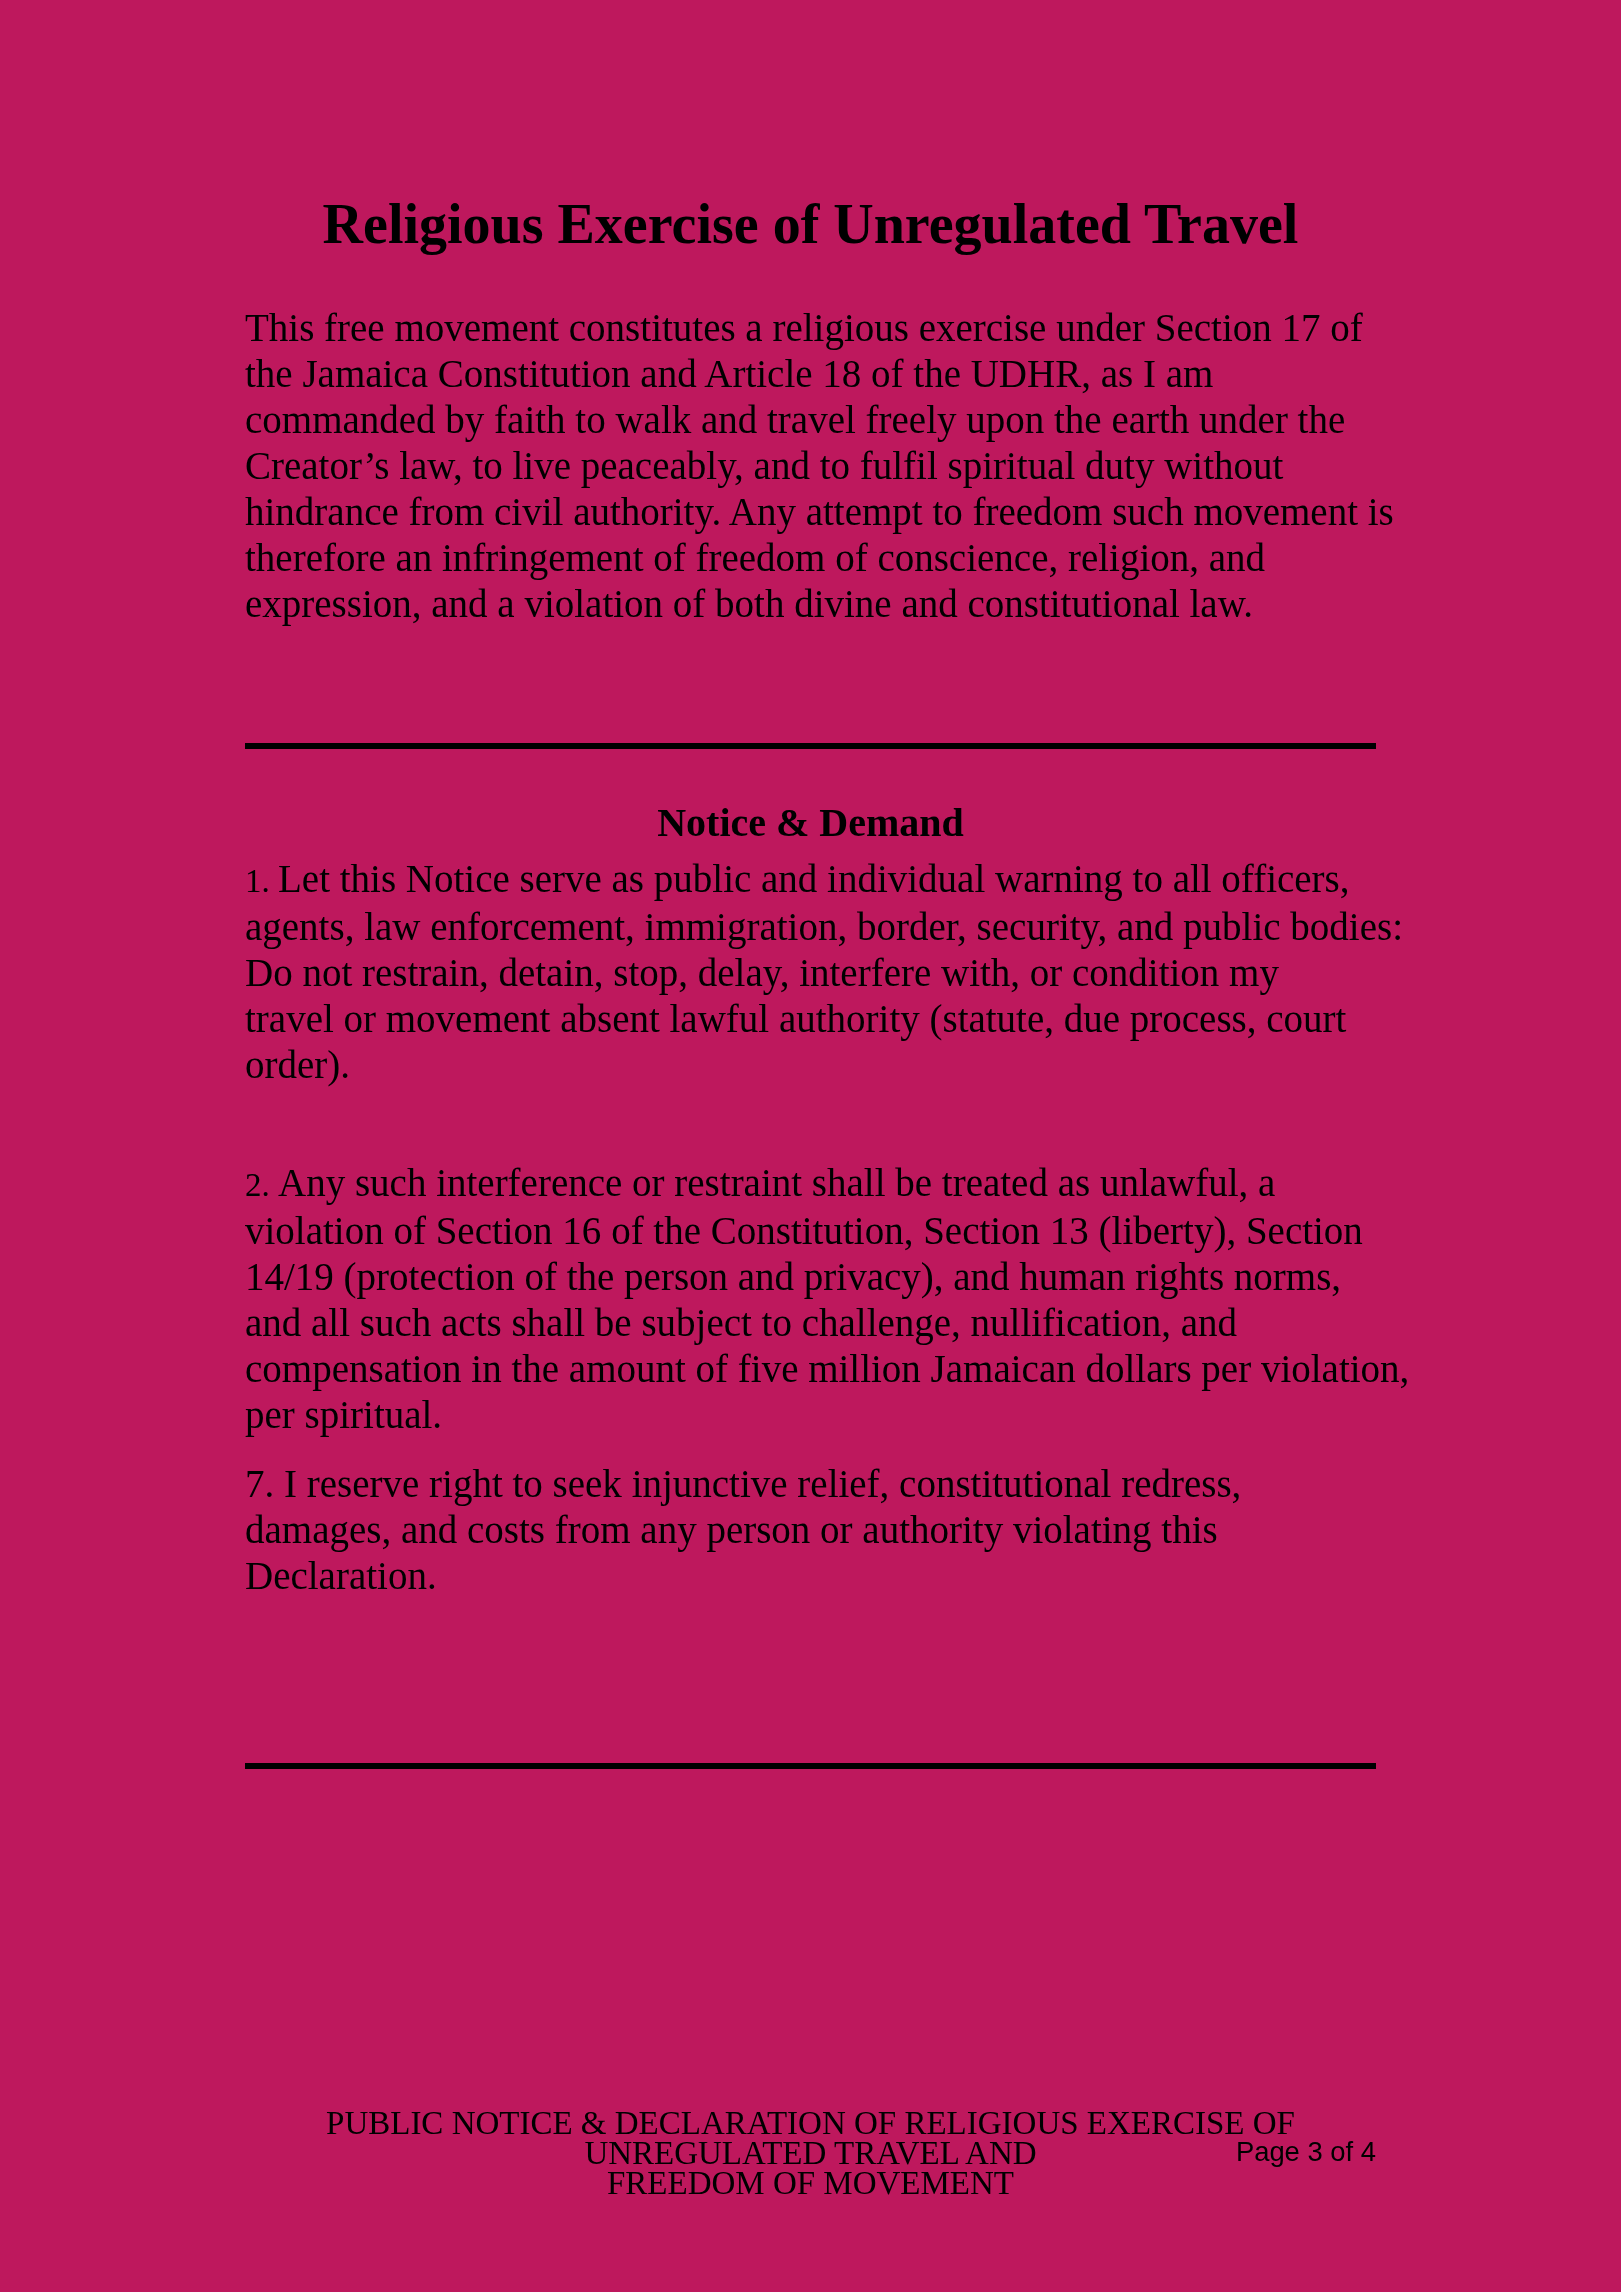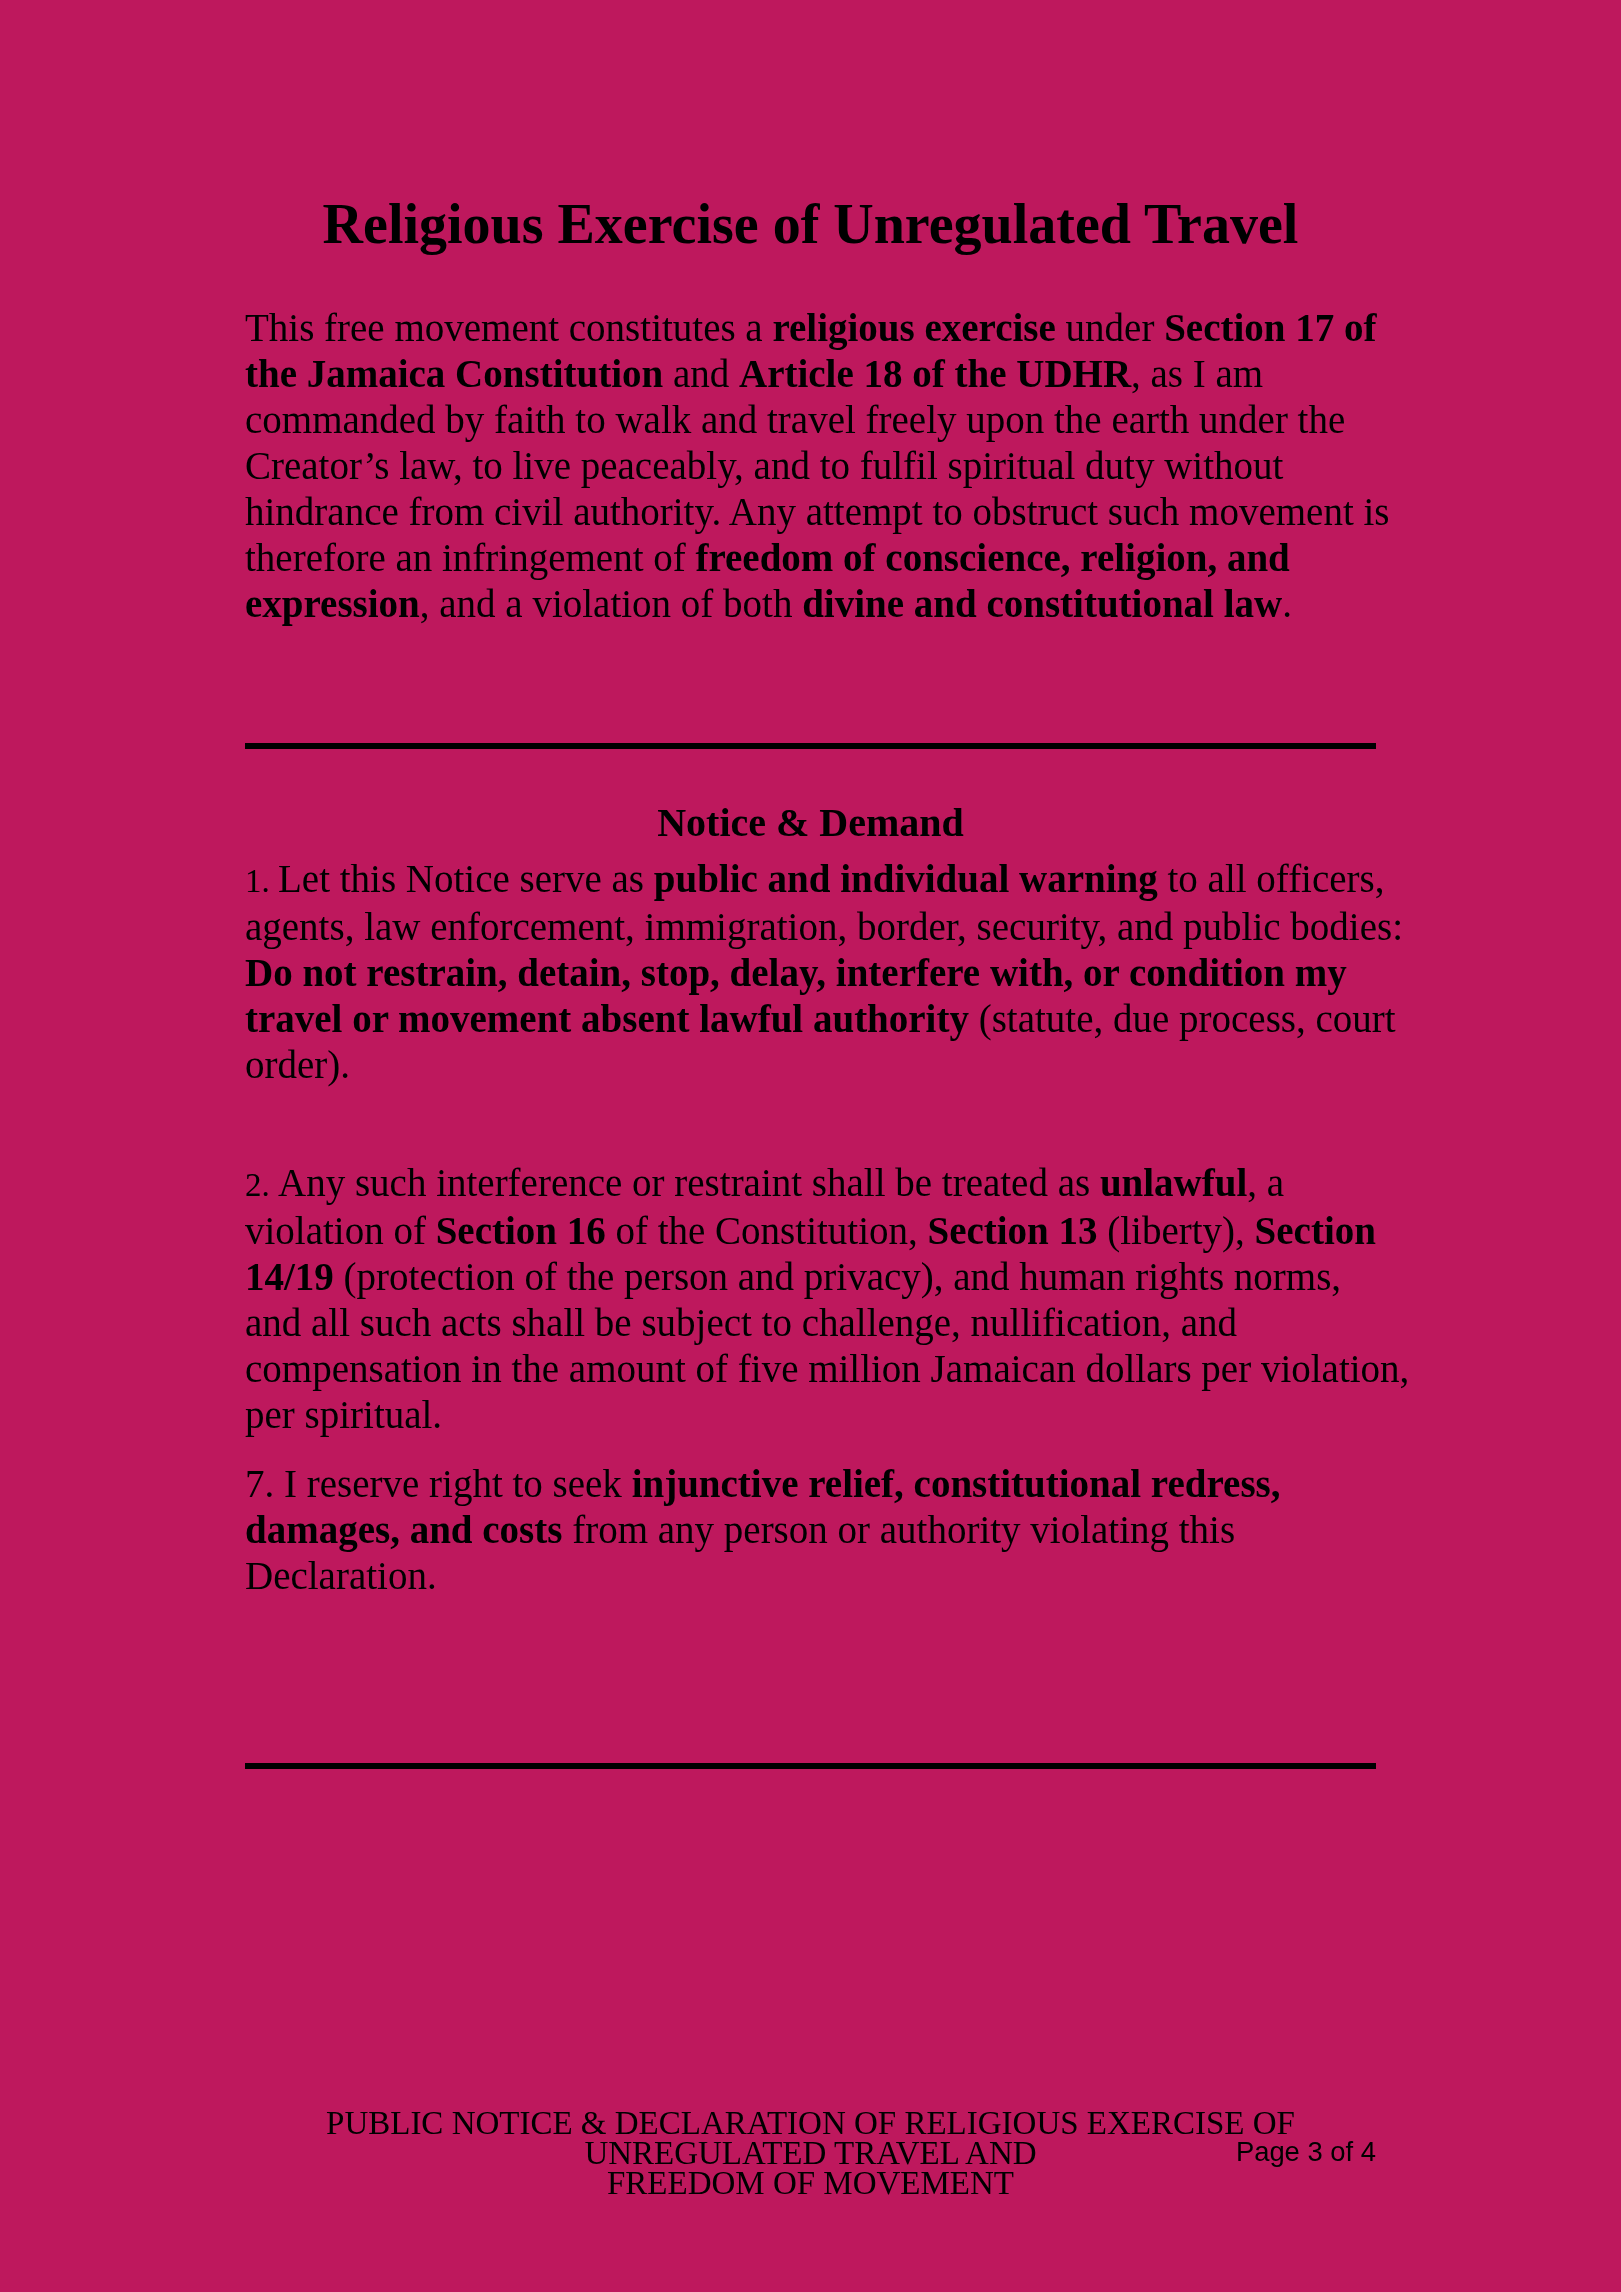--- a/index.html
+++ b/index.html
@@ -43,21 +43,21 @@
   .body-text {
     position: absolute;
     left: 245px;
     width: 1215px;
     margin: 0;
     font-size: 39px;
     line-height: 46px;
     white-space: pre-line;
     text-align: left;
   }
-  .body-text b { font-weight: bold; }
+  .body-text b { font-weight: normal; }
   .body-text .small { font-size: 33px; }
   .intro { top: 305px; }
   .para-1 { top: 856px; }
   .para-2 { top: 1160px; }
   .para-4 { top: 1461px; }
   .rule {
     position: absolute;
     left: 245px;
     width: 1131px;
     height: 5.9px;
@@ -92,21 +92,21 @@
 <body>
 
 <div class="page">
 
   <h1 class="doc-title">Religious Exercise of Unregulated Travel</h1>
 
   <div class="body-text intro"><span>This free movement constitutes a </span><b>religious exercise</b><span> under </span><b>Section 17 of
 the Jamaica Constitution</b><span> and </span><b>Article 18 of the UDHR</b><span>, as I am
 commanded by faith to walk and travel freely upon the earth under the
 Creator’s law, to live peaceably, and to fulfil spiritual duty without
-hindrance from civil authority. Any attempt to obstruct such movement is
+hindrance from civil authority. Any attempt to freedom such movement is
 therefore an infringement of </span><b>freedom of conscience, religion, and
 expression</b><span>, and a violation of both </span><b>divine and constitutional law</b><span>.</span></div>
 
   <hr class="rule rule-top">
 
   <h2 class="section-heading">Notice &amp; Demand</h2>
 
   <div class="body-text para-1"><span class="small">1. </span><span>Let this Notice serve as </span><b>public and individual warning</b><span> to all officers,
 agents, law enforcement, immigration, border, security, and public bodies:
 </span><b>Do not restrain, detain, stop, delay, interfere with, or condition my

